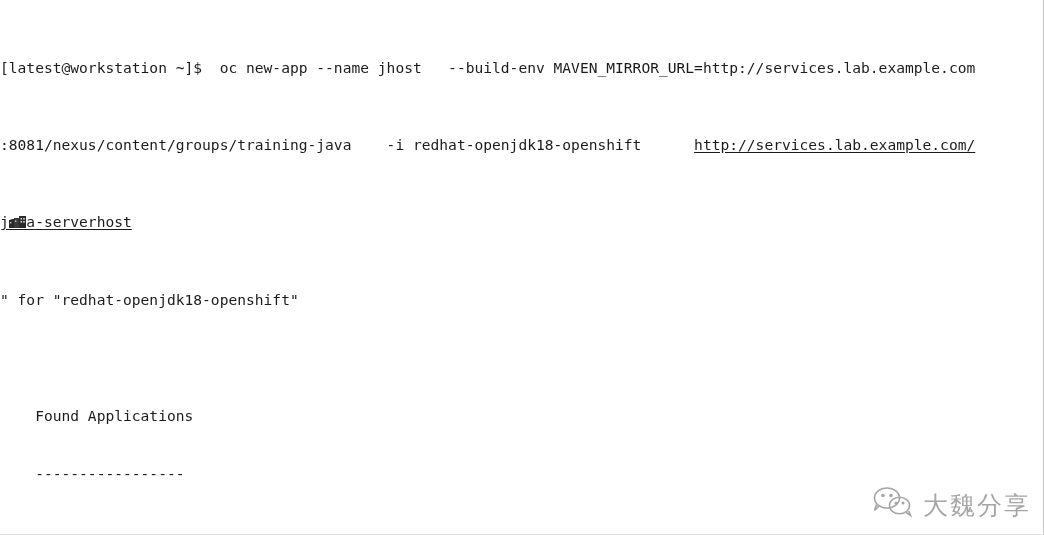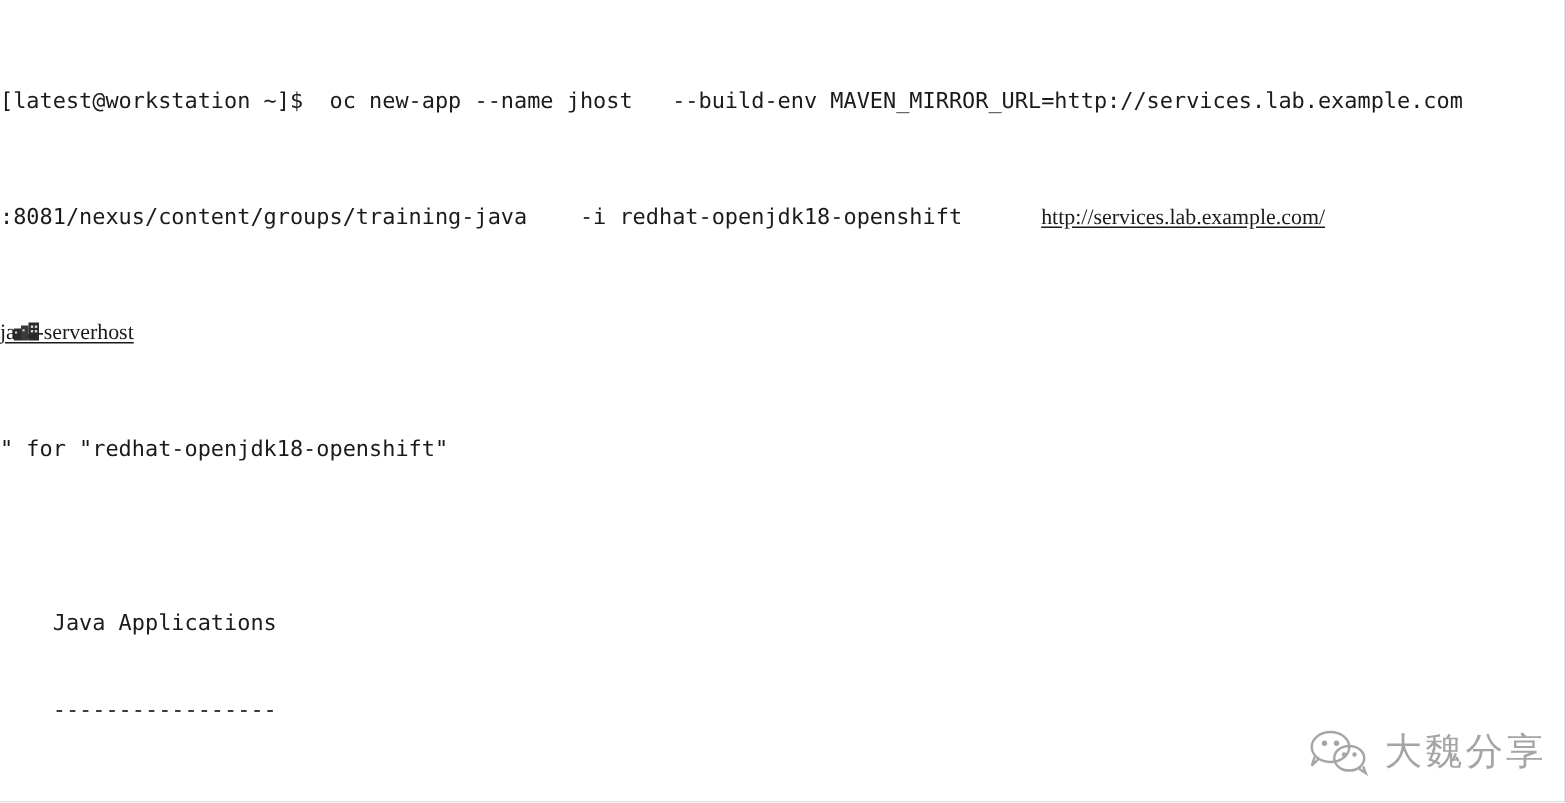--- a/index.html
+++ b/index.html
@@ -38,39 +38,38 @@
   }
   .line {
     height: 19.32px;
     white-space: pre;
     position: relative;
   }
   .line.blank { color: transparent; }
   .link {
     text-decoration: underline;
     text-underline-offset: 2px;
-    font-family: Liberation Serif, serif;
   }
   
   .overlay-icon {
     position: absolute;
     left: 9px;
     top: 2px;
     width: 17px;
     height: 14px;
     display: inline-block;
     pointer-events: none;
   }
   
   #watermark {
     position: absolute;
     right: 12px;
     bottom: 12px;
     display: flex;
-    align-items: flex-start;
+    align-items: flex-end;
     gap: 7px;
     opacity: 0.62;
     pointer-events: none;
     margin-top: 24px;
   }
   #watermark .wm-text {
     font-family: "DejaVu Sans", "Liberation Sans", sans-serif;
     font-size: 25px;
     color: #6f6f6f;
     letter-spacing: 2px;
@@ -96,21 +95,21 @@
             <rect x="11.5" y="3" width="1.6" height="1.6" fill="#d8d8d8"></rect>
             <rect x="14.2" y="3" width="1.6" height="1.6" fill="#d8d8d8"></rect>
             <rect x="11.5" y="6" width="1.6" height="1.6" fill="#d8d8d8"></rect>
             <rect x="14.2" y="6" width="1.6" height="1.6" fill="#d8d8d8"></rect>
             <rect x="1" y="7" width="1.4" height="1.4" fill="#d0d0d0"></rect>
             <rect x="6" y="5.5" width="1.4" height="1.4" fill="#d0d0d0"></rect>
           </svg></span></div>
 
     <div class="line">" for "redhat-openjdk18-openshift"</div>
     <div class="line blank"></div>
-    <div class="line">    Java Applications</div>
+    <div class="line">    Found Applications</div>
     <div class="line">    -----------------</div>
     
     
     
     
     
     
     
     
     

